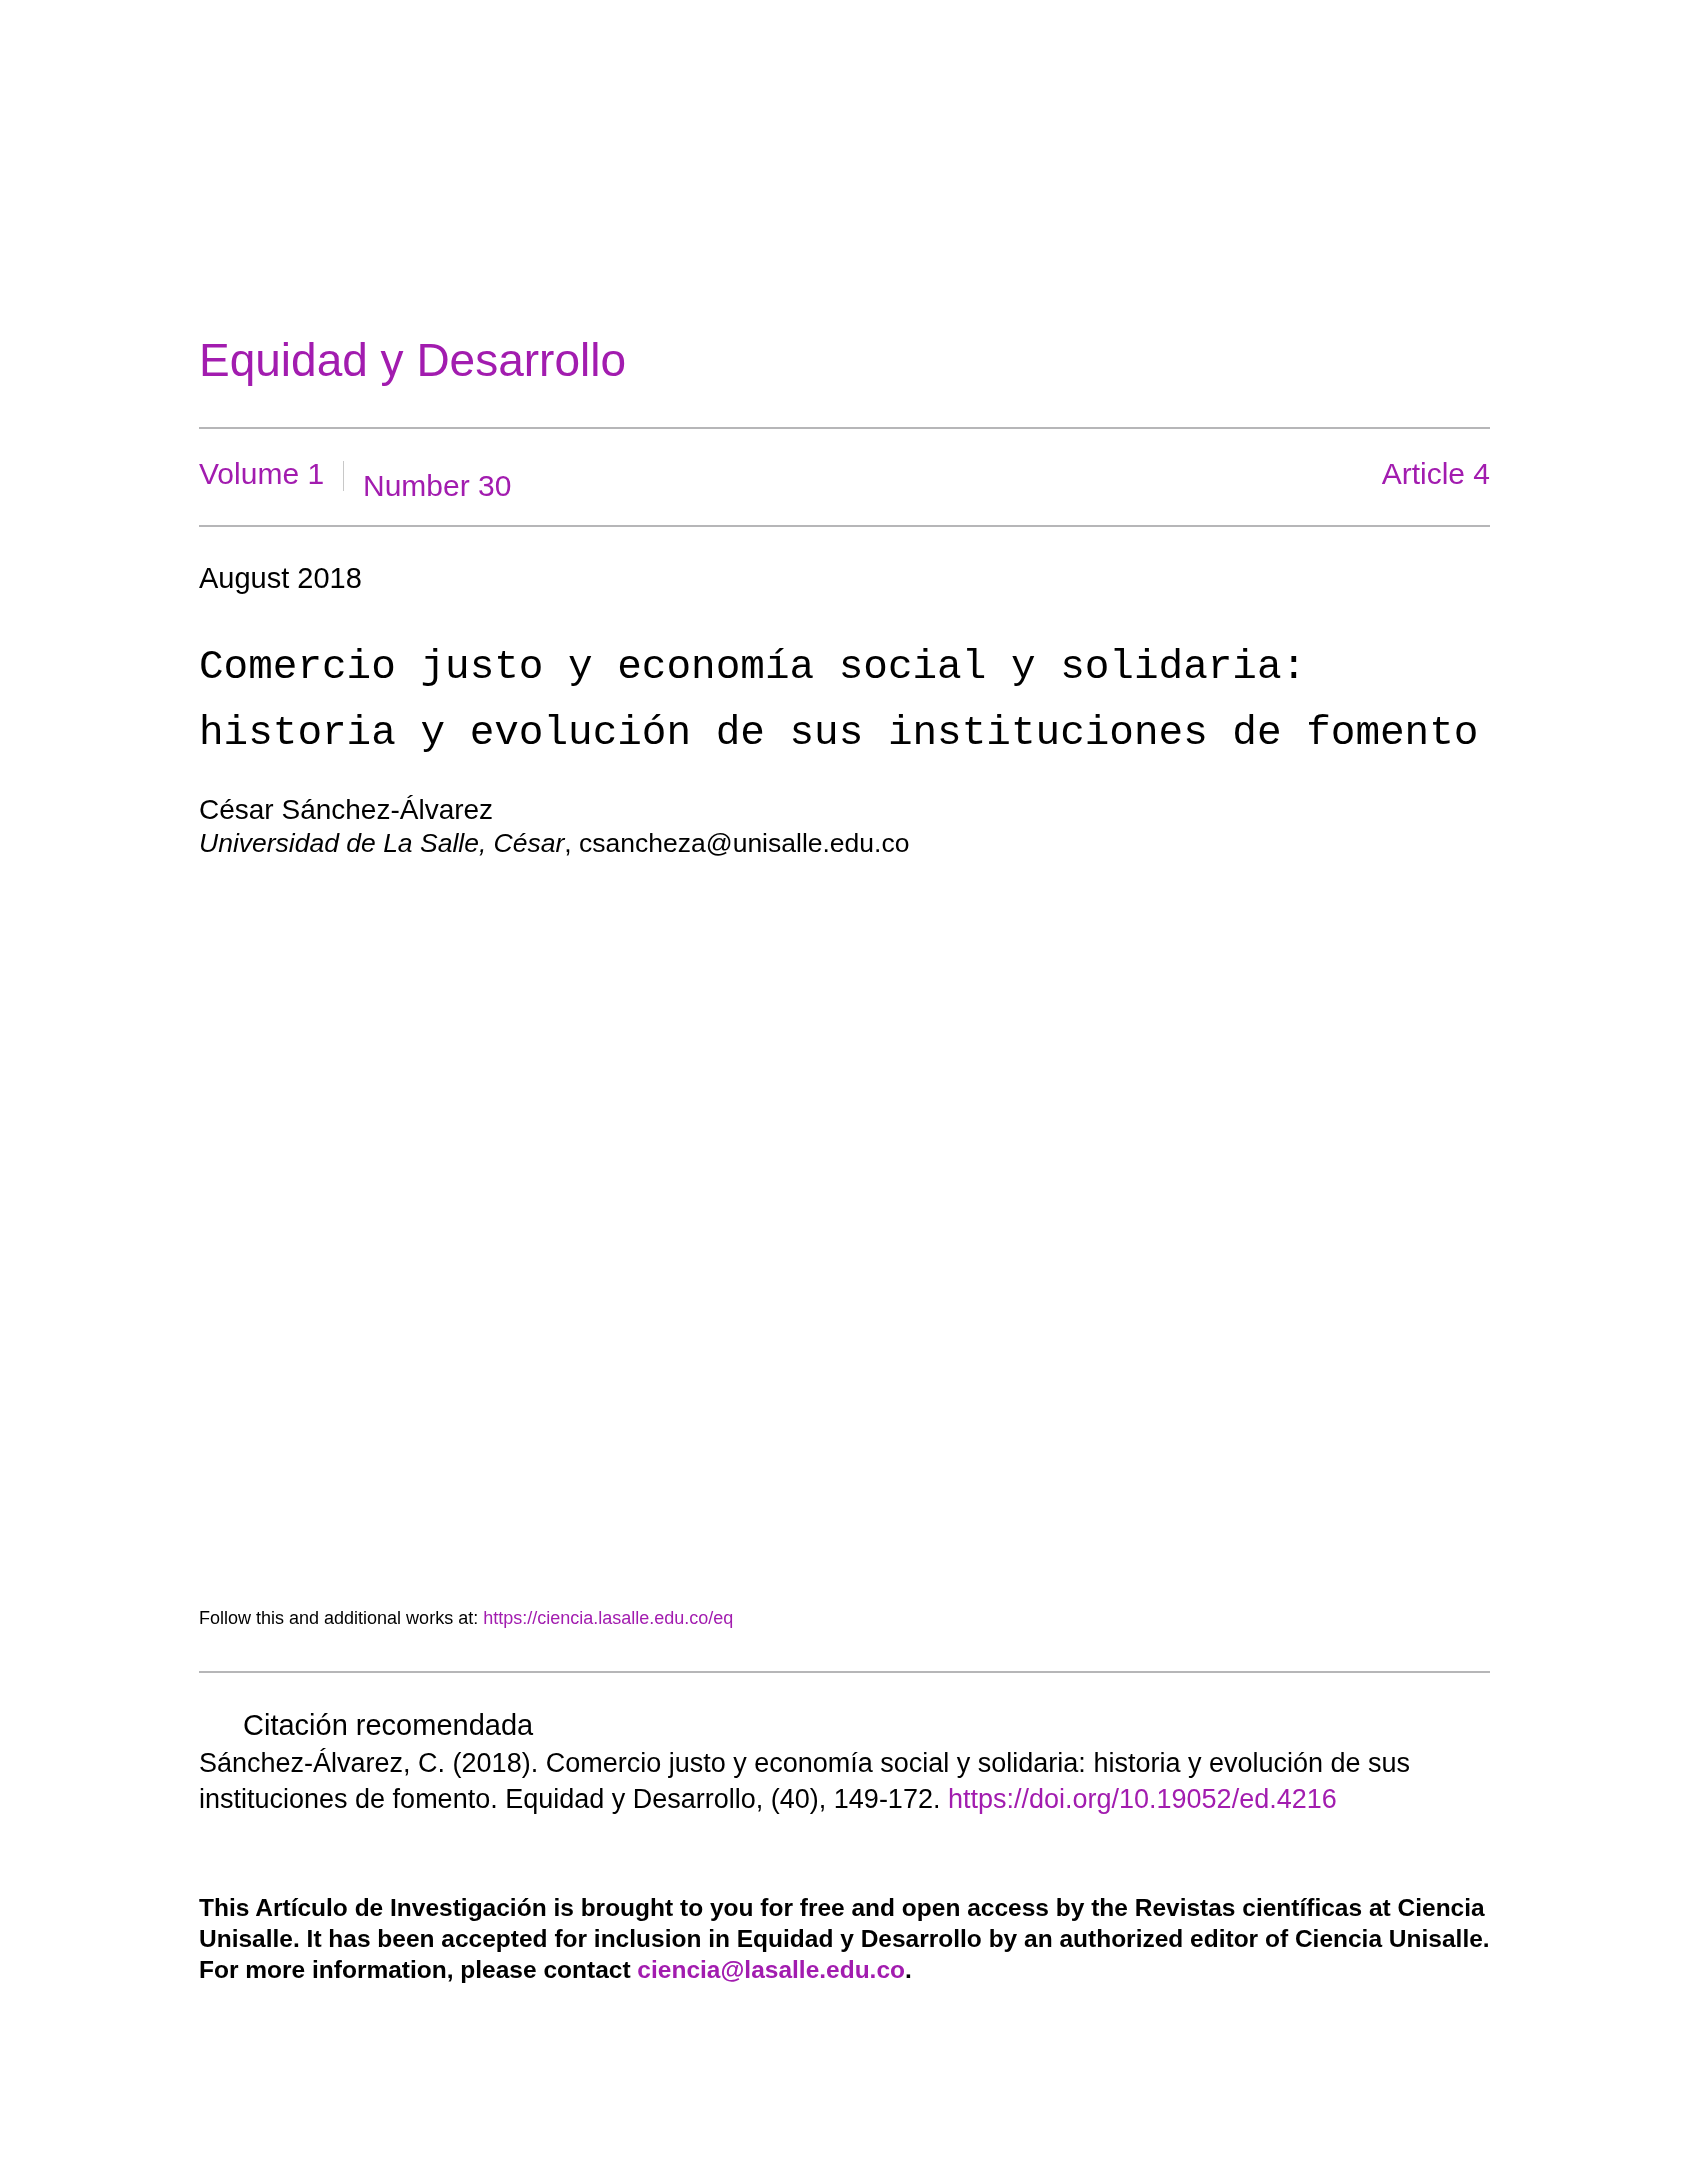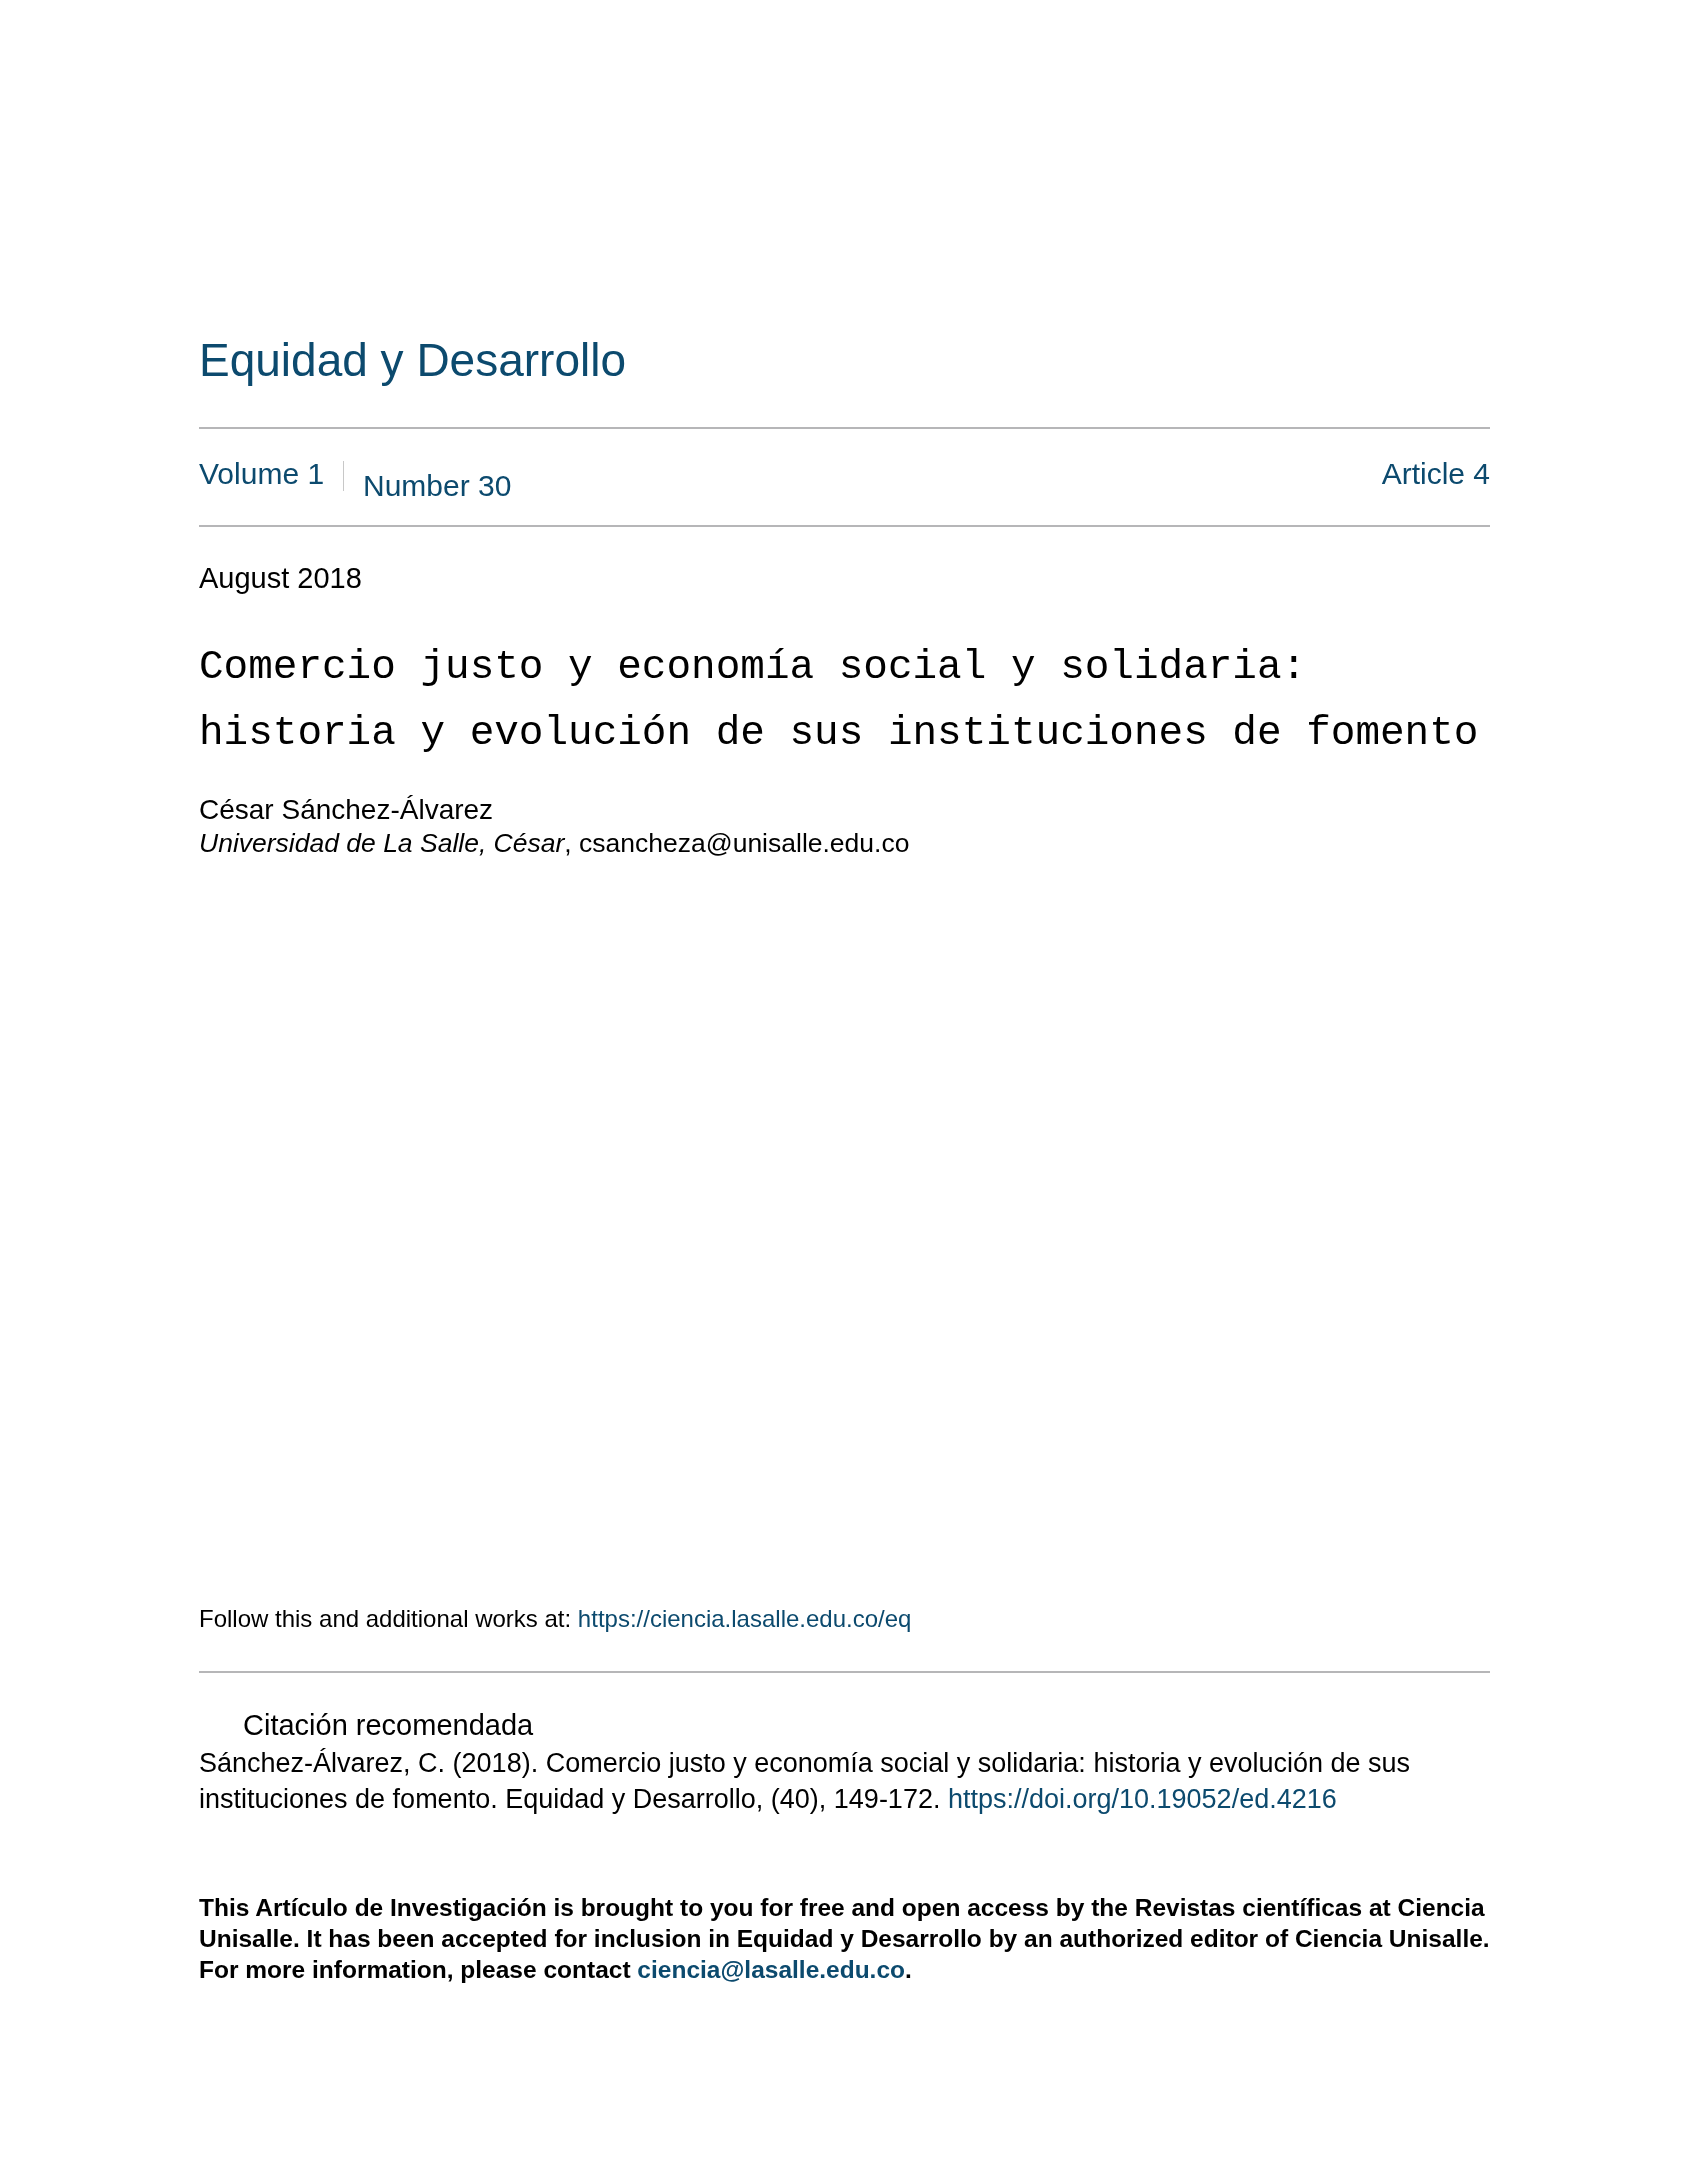--- a/index.html
+++ b/index.html
@@ -10,21 +10,21 @@
     body {
       width: 1688px;
       height: 2183px;
       position: relative;
       overflow: hidden;
       font-family: "Liberation Sans", "DejaVu Sans", sans-serif;
       color: #000000;
     }
     .abs { position: absolute; }
     .blue { color: #34608f; }
-    a.blue, .link { color: #0c4a6e; text-decoration: none; }
+    a.blue, .link { color: #a21caf; text-decoration: none; }
 
     .journal-title {
       left: 199px;
       top: 332px;
       font-size: 46px;
       line-height: 56px;
       white-space: nowrap;
     }
     .rule {
       left: 199px;
@@ -80,21 +80,21 @@
       top: 827px;
       font-size: 26.5px;
       line-height: 32px;
       white-space: nowrap;
     }
     .affiliation .inst { font-style: italic; }
 
     .follow {
       left: 199px;
       top: 1602px;
-      font-size: 24px;
+      font-size: 18px;
       line-height: 33px;
       white-space: nowrap;
     }
     .cite-heading {
       left: 199px;
       top: 1707px;
       font-size: 29px;
       line-height: 37px;
       white-space: nowrap;
       margin-left: 44px;

